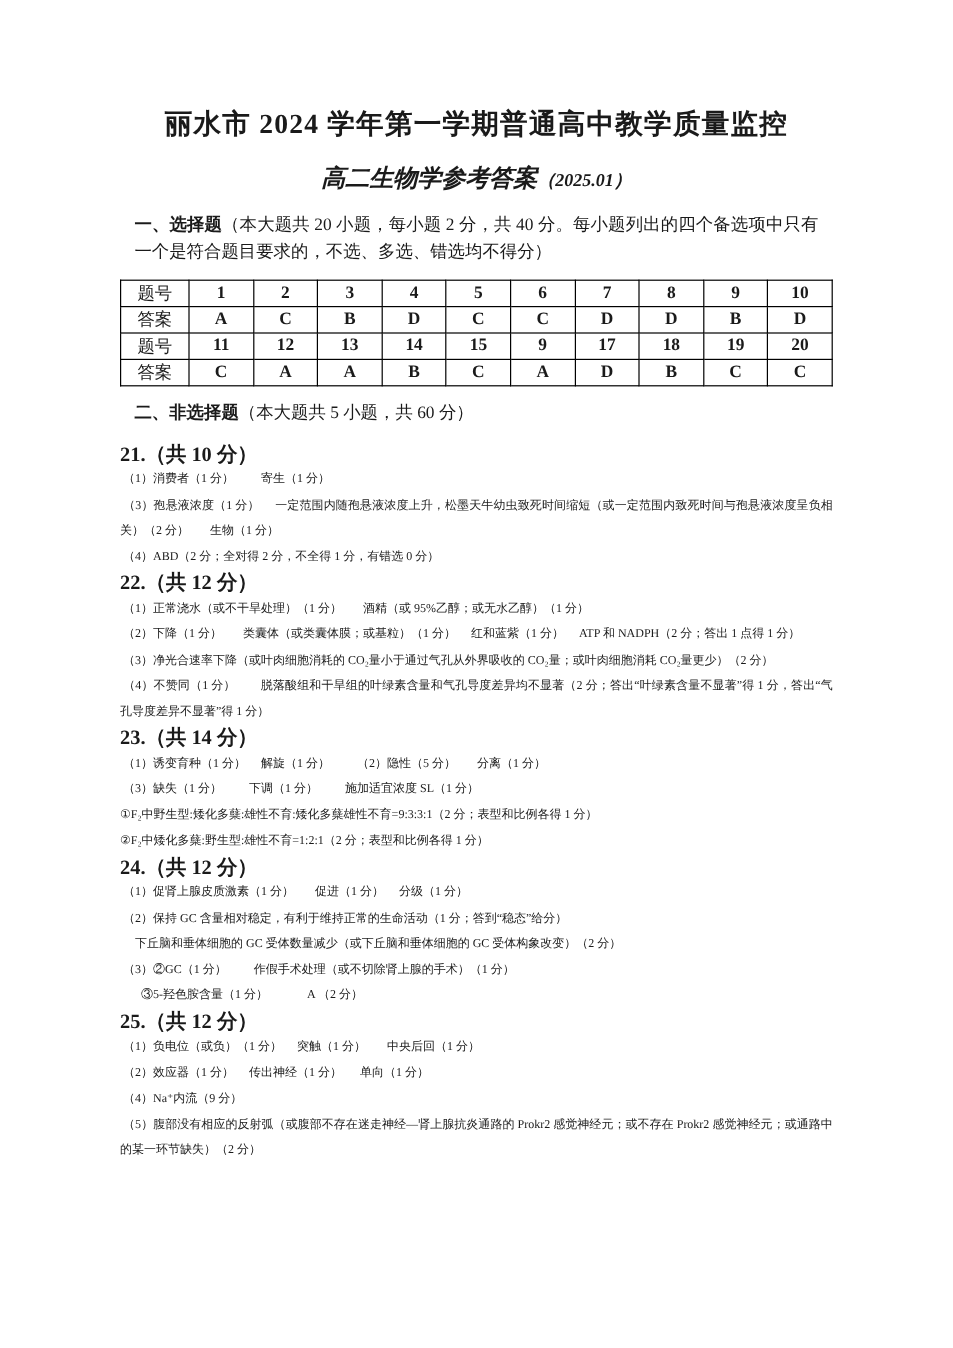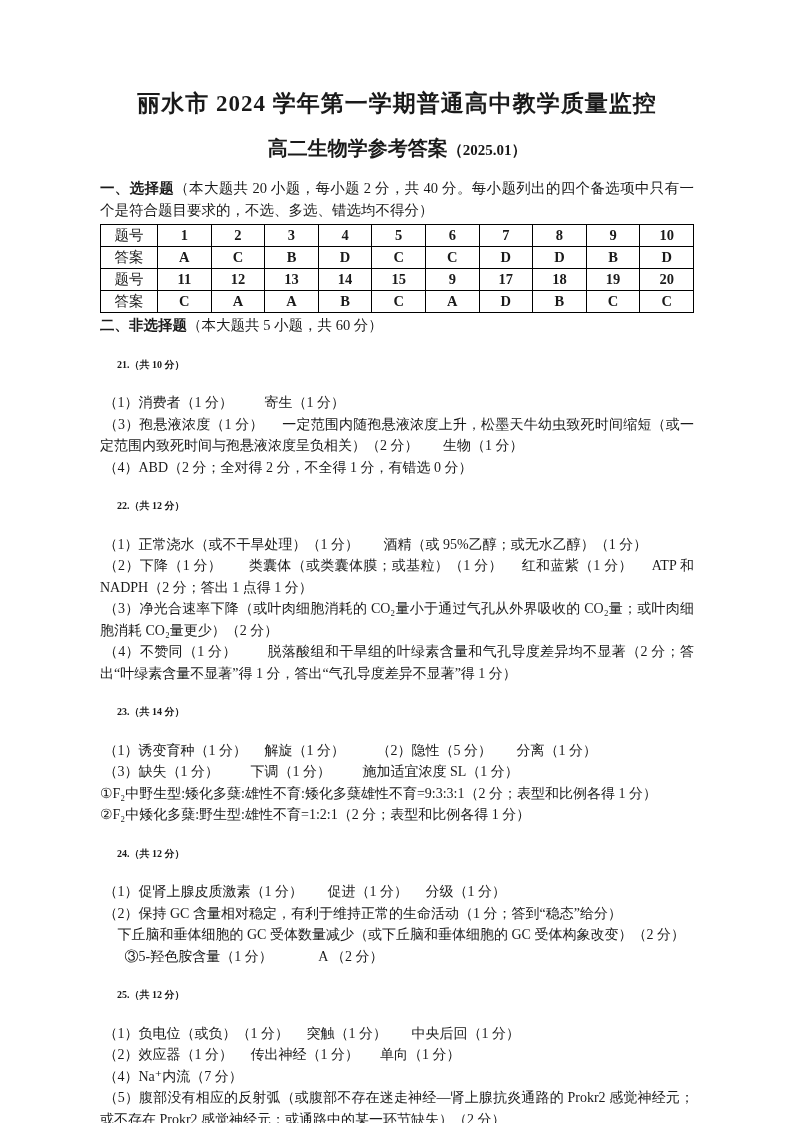--- a/index.html
+++ b/index.html
@@ -26,29 +26,30 @@
     text-align: center;
     margin: 0 0 16px 0;
     letter-spacing: 1px;
     white-space: nowrap;
   }
   .subtitle {
     font-size: 20px;
     font-weight: bold;
     text-align: center;
     margin: 0 0 16px 0;
+    font-style: italic;
   }
   .subtitle .note {
     font-size: 15px;
     font-weight: bold;
   }
   .section-heading {
     font-size: 14.5px;
     line-height: 21.5px;
-    margin: 0;
+    margin: 12px;
     text-align: justify;
     white-space: pre-wrap;
   }
   .section-heading .bold {
     font-weight: bold;
   }
   table.answers {
     border-collapse: collapse;
     table-layout: fixed;
     width: 100%;
@@ -63,28 +64,28 @@
     padding: 0;
     overflow: hidden;
   }
   table.answers td.rowlabel {
     font-weight: normal;
   }
   table.answers td.val {
     font-weight: bold;
   }
   .q-header {
-    font-size: 10px;
+    font-size: 17px;
     line-height: 21.5px;
     font-weight: bold;
-    margin: 17px;
+    margin: 0;
     white-space: pre-wrap;
   }
   .q-line {
-    font-size: 14px;
+    font-size: 10px;
     line-height: 21.5px;
     margin: 0;
     text-align: justify;
     white-space: pre-wrap;
   }
 </style>
 </head>
 <body>
 
 <div class="page">
@@ -173,24 +174,25 @@
         <p class="q-line"> （1）诱变育种（1 分）     解旋（1 分）         （2）隐性（5 分）       分离（1 分）</p>
         <p class="q-line"> （3）缺失（1 分）         下调（1 分）         施加适宜浓度 SL（1 分）</p>
         <p class="q-line">①F₂中野生型:矮化多蘖:雄性不育:矮化多蘖雄性不育=9:3:3:1（2 分；表型和比例各得 1 分）</p>
         <p class="q-line">②F₂中矮化多蘖:野生型:雄性不育=1:2:1（2 分；表型和比例各得 1 分）</p>
       </div>
       <div>
         <p class="q-header">24.（共 12 分）</p>
         <p class="q-line"> （1）促肾上腺皮质激素（1 分）       促进（1 分）     分级（1 分）</p>
         <p class="q-line"> （2）保持 GC 含量相对稳定，有利于维持正常的生命活动（1 分；答到“稳态”给分）</p>
         <p class="q-line">     下丘脑和垂体细胞的 GC 受体数量减少（或下丘脑和垂体细胞的 GC 受体构象改变）（2 分）</p>
+        <p class="q-line"> （3）②GC（1 分）         作假手术处理（或不切除肾上腺的手术）（1 分）</p>
         <p class="q-line">       ③5-羟色胺含量（1 分）             A （2 分）</p>
       </div>
       <div>
         <p class="q-header">25.（共 12 分）</p>
         <p class="q-line"> （1）负电位（或负）（1 分）     突触（1 分）       中央后回（1 分）</p>
         <p class="q-line"> （2）效应器（1 分）     传出神经（1 分）      单向（1 分）</p>
-        <p class="q-line"> （4）Na⁺内流（7 分）</p>
+        <p class="q-line"> （4）Na⁺内流（9 分）</p>
         <p class="q-line"> （5）腹部没有相应的反射弧（或腹部不存在迷走神经—肾上腺抗炎通路的 Prokr2 感觉神经元；或不存在 Prokr2 感觉神经元；或通路中的某一环节缺失）（2 分）</p>
       </div>
     </div>
 
 </div>
 
 </body></html>

